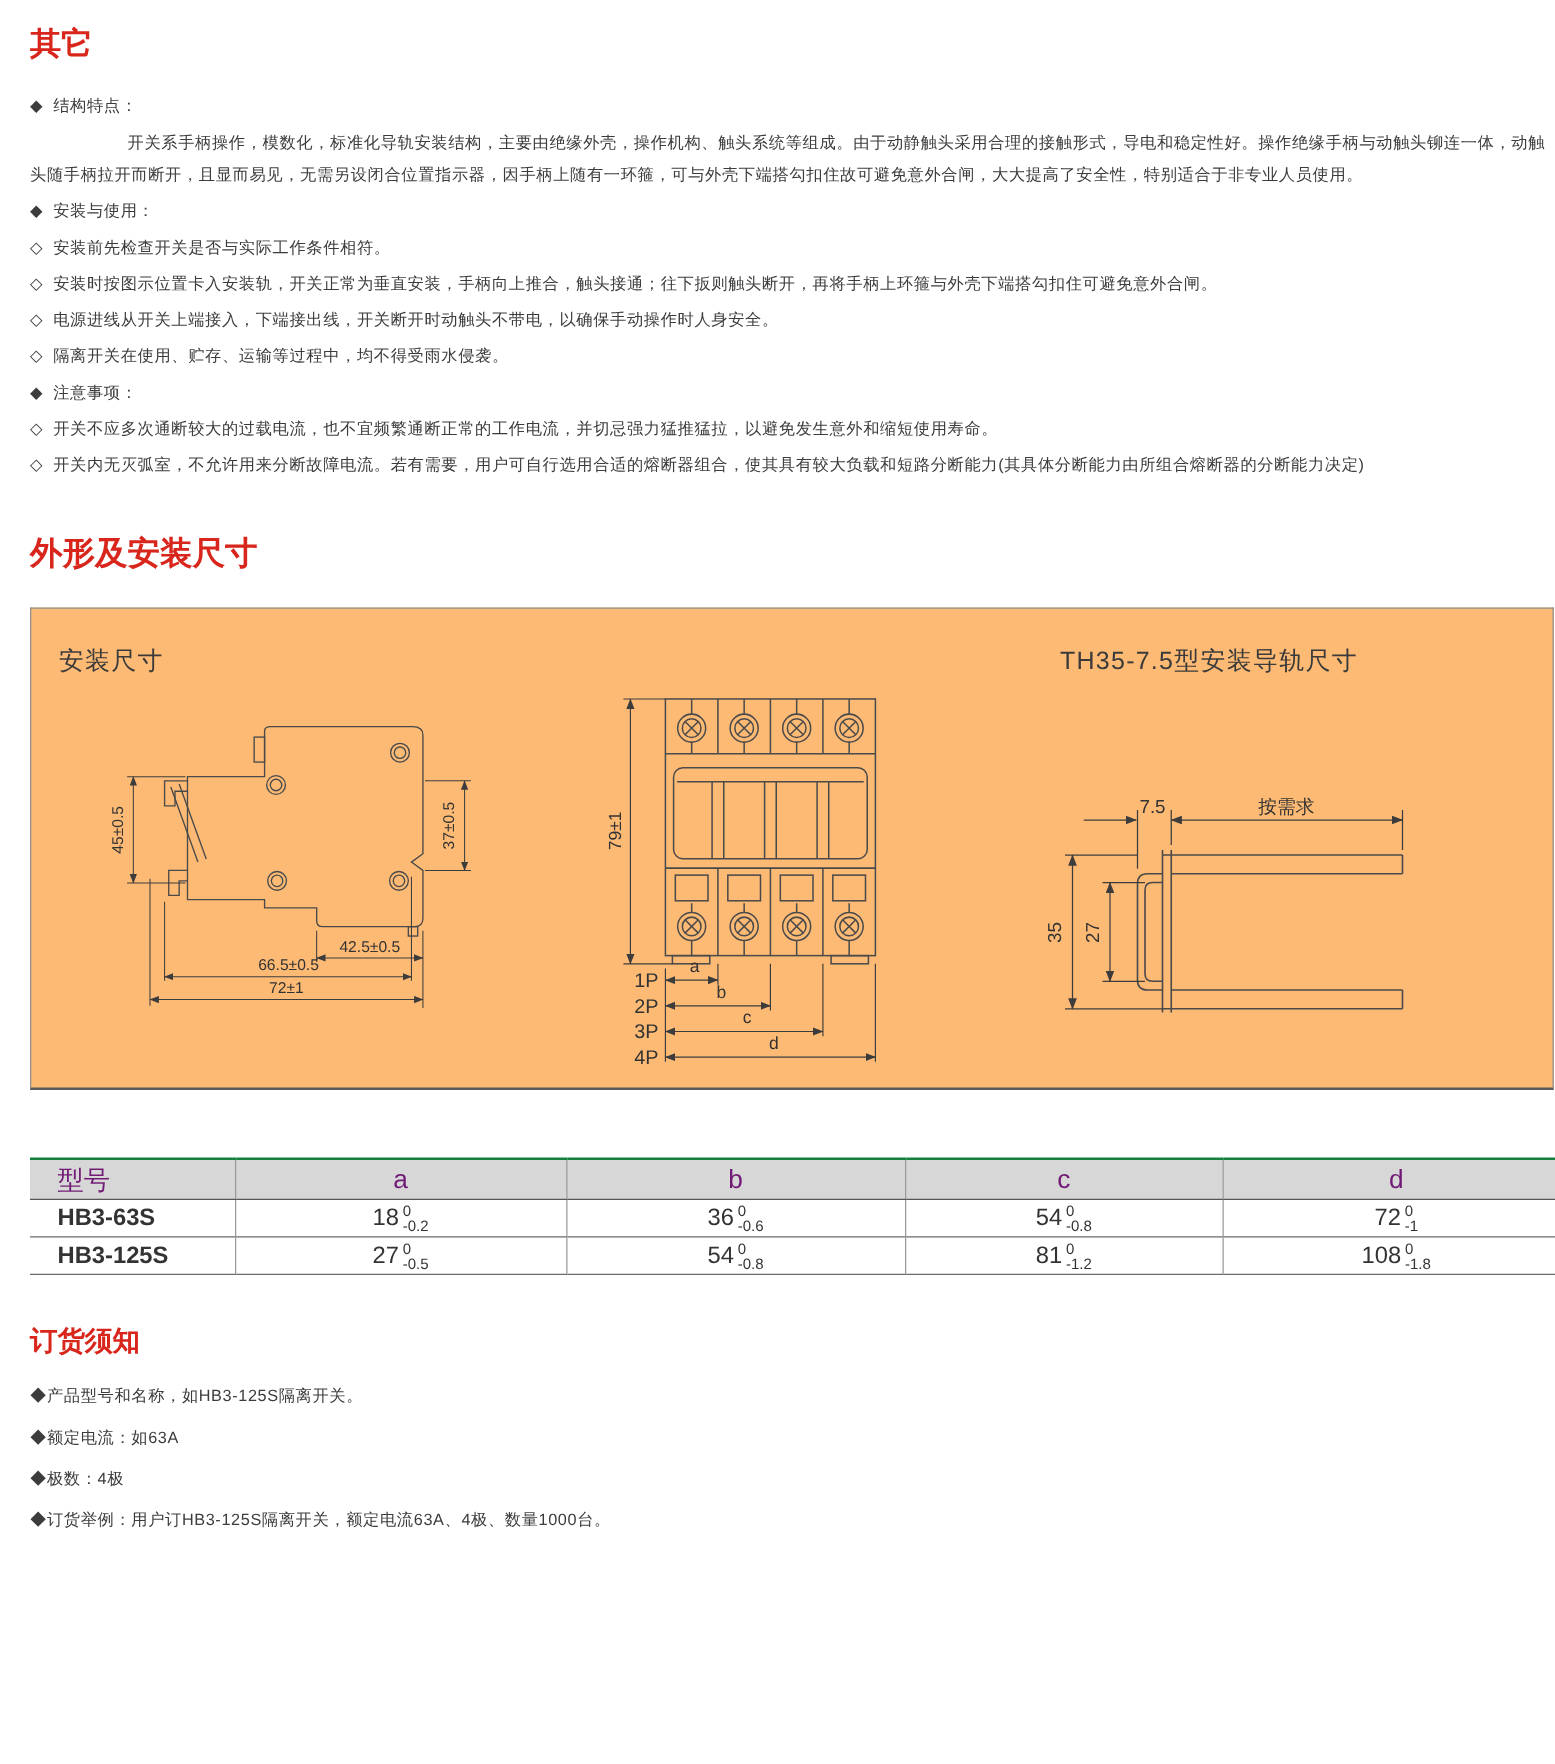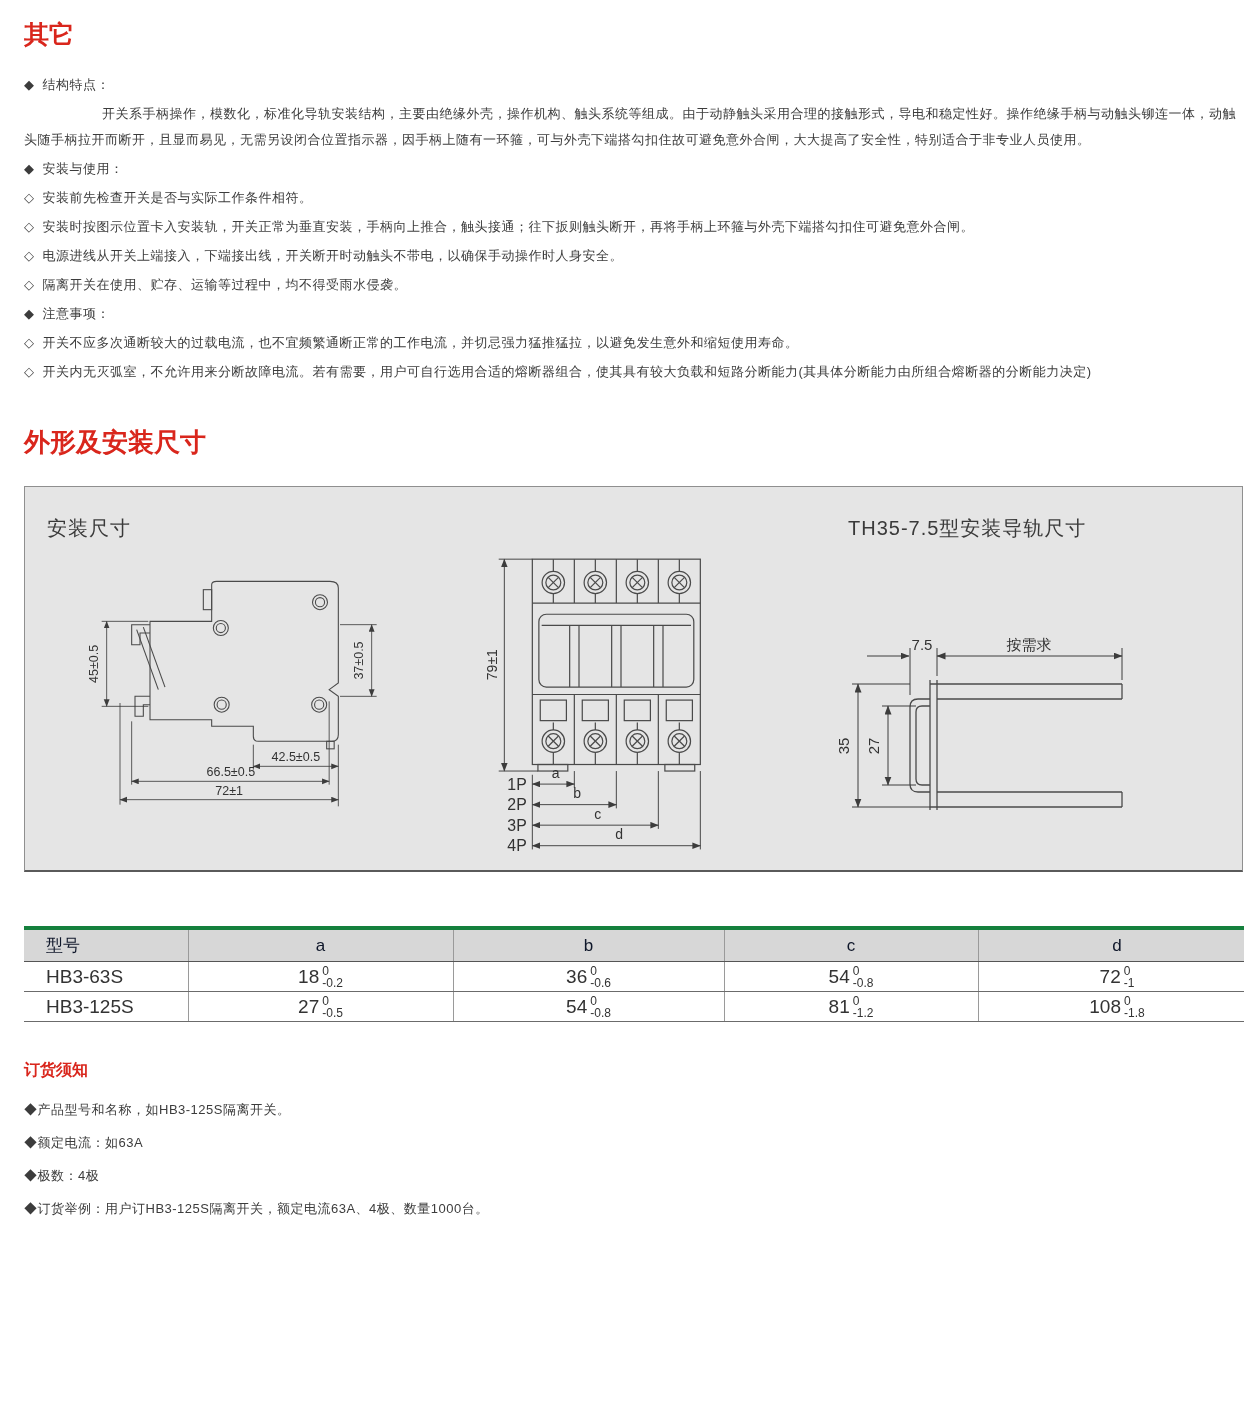--- a/index.html
+++ b/index.html
@@ -1,42 +1,42 @@
 <!DOCTYPE html>
 <html style="--accent: #d9261c; --table-header-bg: #d7d7d7; --line: #4a4a4a;"><head>
 <meta charset="utf-8">
 <style>
   html,body{margin:0;padding:0;background:#fff;}
   body{width:1244px;height:1411px;overflow:hidden;font-family:"Liberation Sans",sans-serif;color:#3c3c3c;}
   .page{padding:14px 8px 0 24px;position:relative;}
   .h-red{color:var(--accent,#d9261c);font-weight:bold;}
   .h1{font-size:25px;margin:4px 0 21px 0;}
   .h2{font-size:26px;margin:40px 0 0 0;}
-  .h3{font-size:16px;margin:38px 0 16px 0;font-family:Liberation Serif, serif;}
+  .h3{font-size:22px;margin:38px 0 16px 0;font-family:Liberation Serif, serif;}
   .tb{font-size:13px;letter-spacing:0.5px;line-height:26px;}
   .li{margin:0 0 3px 0;}
   .li .mk{margin-right:8px;}
   .para{margin:0 0 3px 0;text-indent:78px;}
-  .figure-box{margin-top:26px;width:1217px;height:383px;border:1px solid #8f8f8f;border-bottom:2px solid #5a5a5a;position:relative;background:#e5e5e5;}
+  .figure-box{margin-top:26px;width:1217px;height:383px;border:1px solid #8f8f8f;border-bottom:2px solid #5a5a5a;position:relative;background:#fdba74;}
   .fig-label{position:absolute;top:28px;font-size:20px;color:#3a3a3a;letter-spacing:1px;}
   .fig-label.left{left:22px;}
   .fig-label.right{left:823px;}
   .svg-left{position:absolute;left:60px;top:76px;}
   .svg-mid{position:absolute;left:442px;top:58px;}
   .svg-rail{position:absolute;left:690px;top:133px;}
   svg .dev{stroke:#4a4a4a;stroke-width:1.3;fill:none;}
   svg .dim{stroke:#3c3c3c;stroke-width:1;fill:none;}
   svg text{stroke:none;fill:#333;font-size:15px;font-family:"Liberation Sans",sans-serif;}
   svg text.pl{font-size:17px;}
   .dims{border-collapse:collapse;width:1232px;margin-top:54px;table-layout:fixed;}
-  .dims th{background:var(--table-header-bg,#d7d7d7);border-top:4px solid #15803d;border-bottom:1px solid #555;height:29px;font-weight:normal;font-size:17px;color:#0f172a;text-align:center;}
+  .dims th{background:var(--table-header-bg,#d7d7d7);border-top:2px solid #15803d;border-bottom:1px solid #555;height:29px;font-weight:normal;font-size:21px;color:#701a75;text-align:center;}
   .dims td{border-bottom:1px solid #6b6b6b;height:27px;text-align:center;font-size:19px;color:#333;}
   .dims th + th, .dims td + td{border-left:1px solid #9a9a9a;}
   .dims th:last-child, .dims td:last-child{border-right:1px solid #bcbcbc;}
-  .c0{text-align:left !important;padding-left:22px;}
+  .c0{text-align:left !important;padding-left:22px;font-weight:bold;}
   .tv{display:inline-block;vertical-align:middle;}
   .tol{display:inline-flex;flex-direction:column;vertical-align:middle;margin-left:3px;font-size:12px;line-height:12px;text-align:left;letter-spacing:0;}
   .intro{margin-top:26px;}
   .ord-li{margin:0 0 7px 0;}
   .ord-list{margin-top:6px;}
 </style>
 </head>
 <body>
 
 <div class="page">

